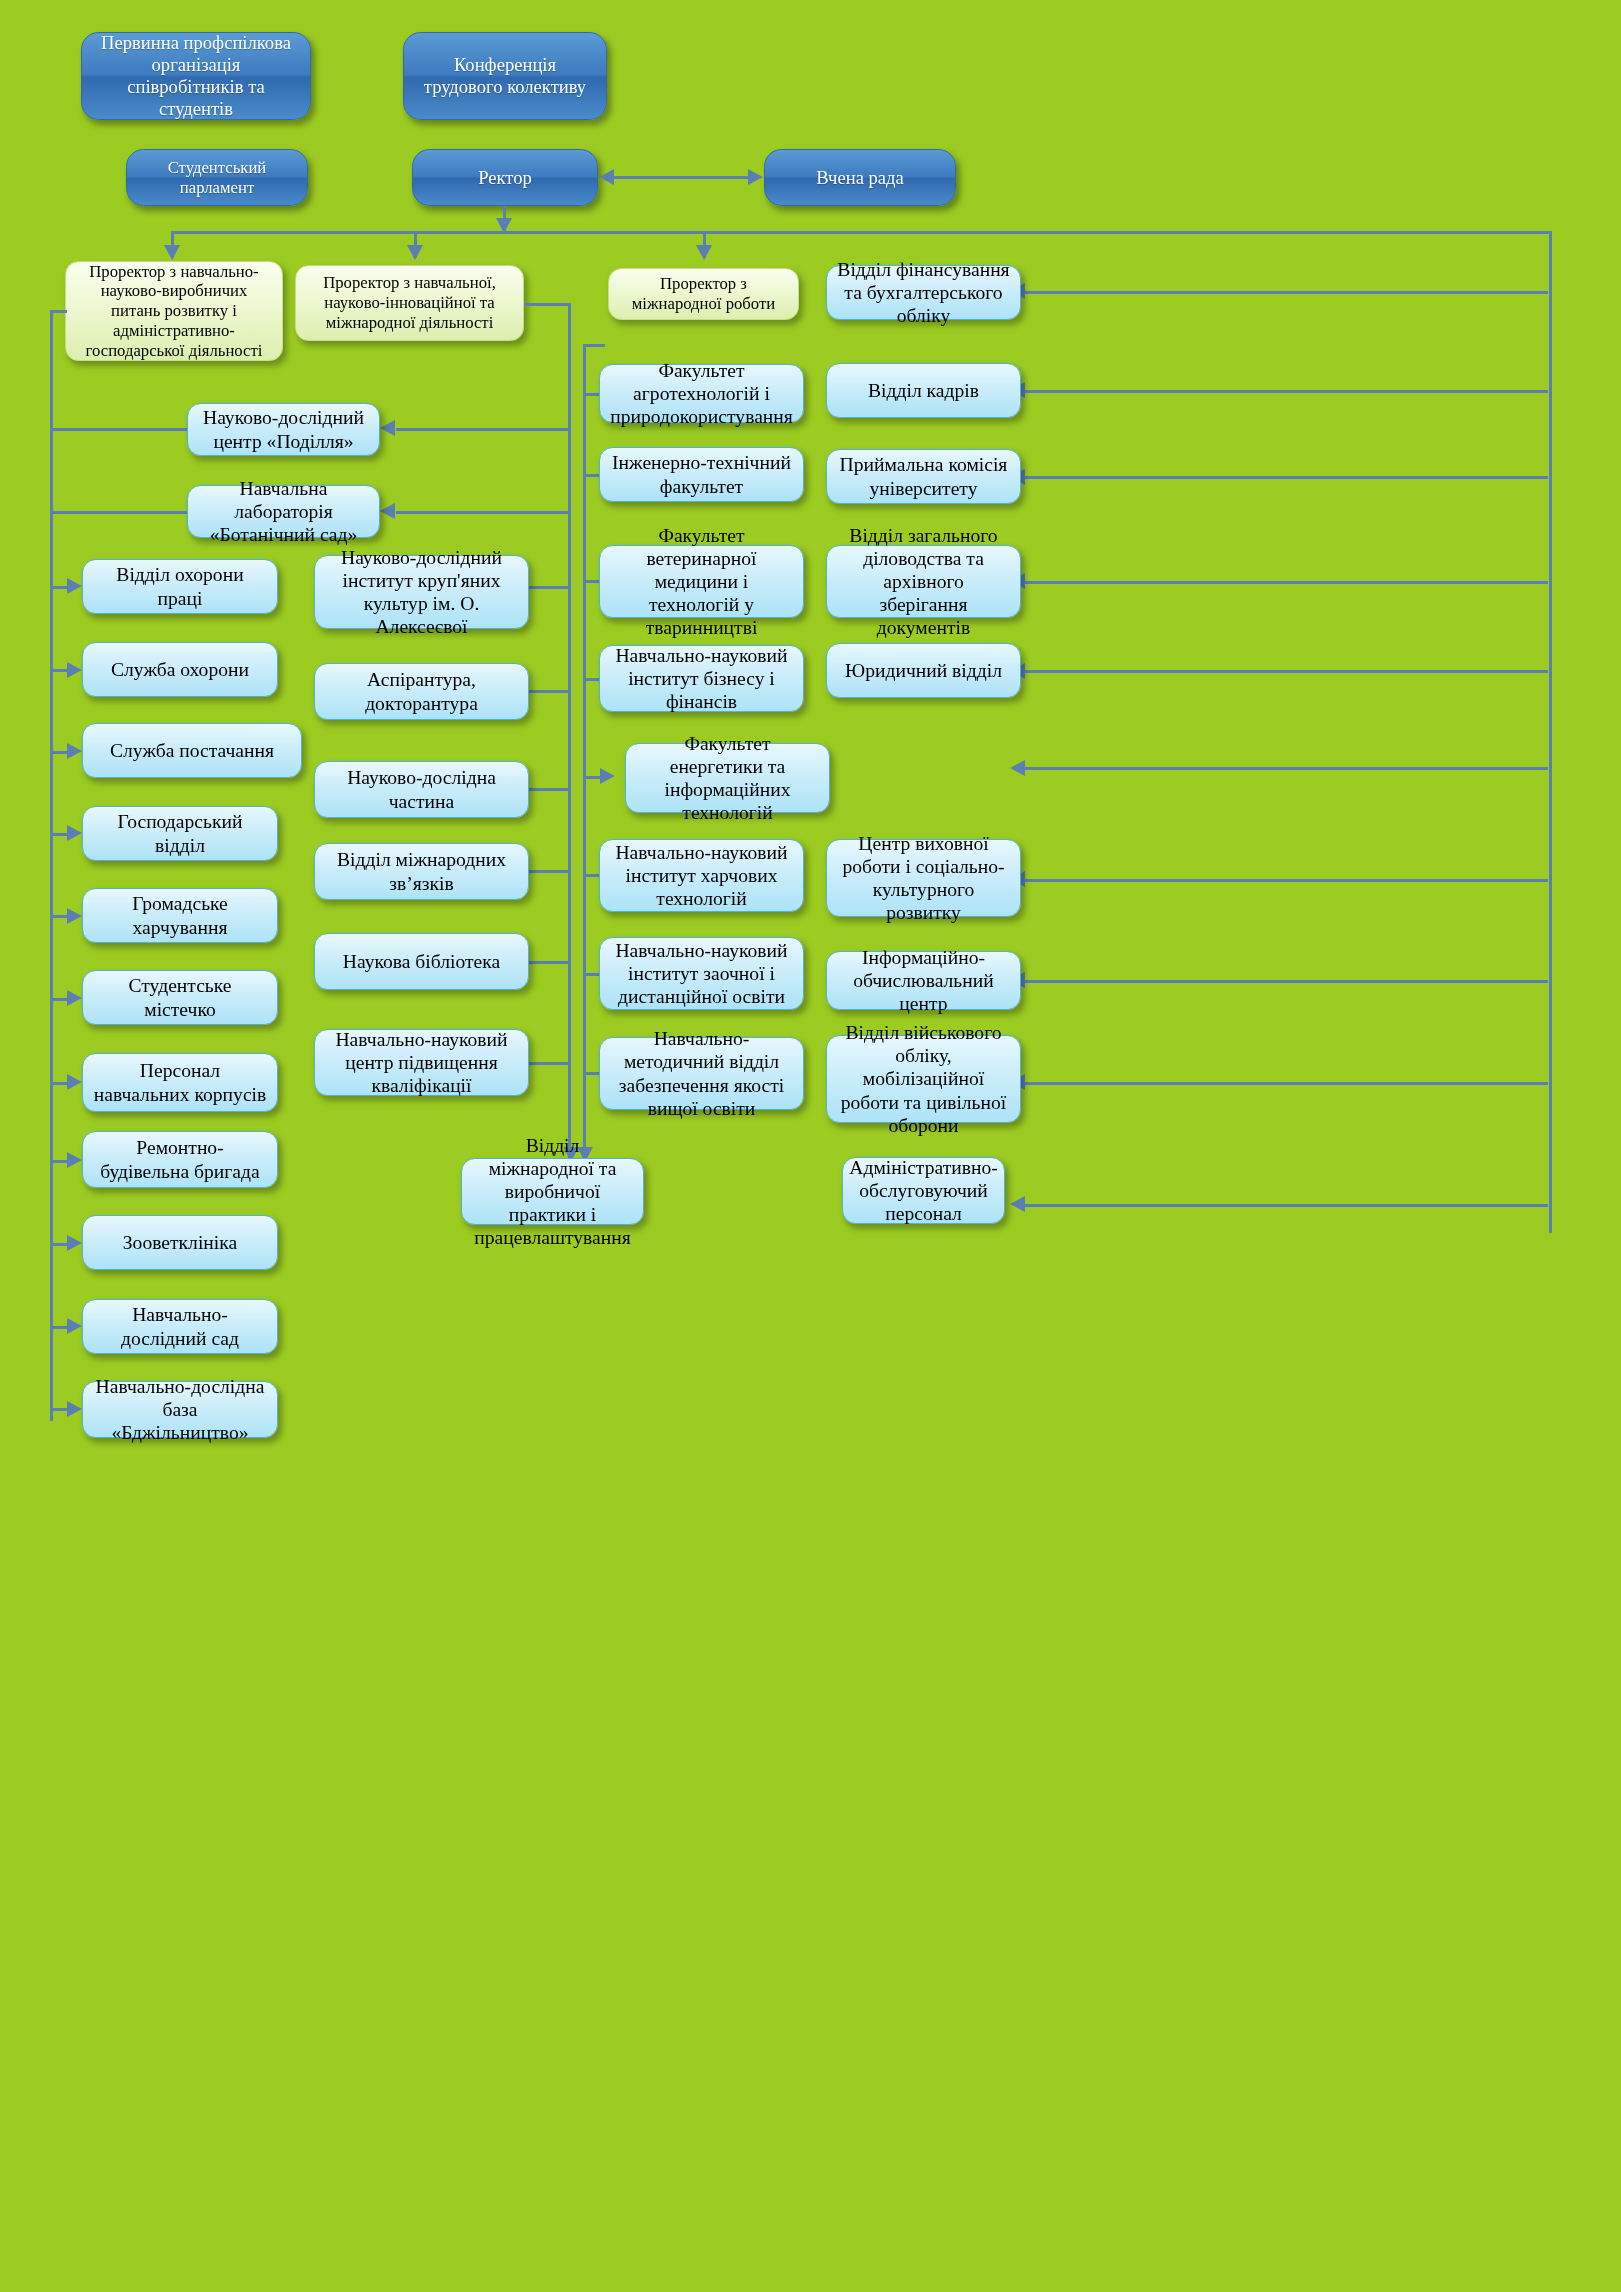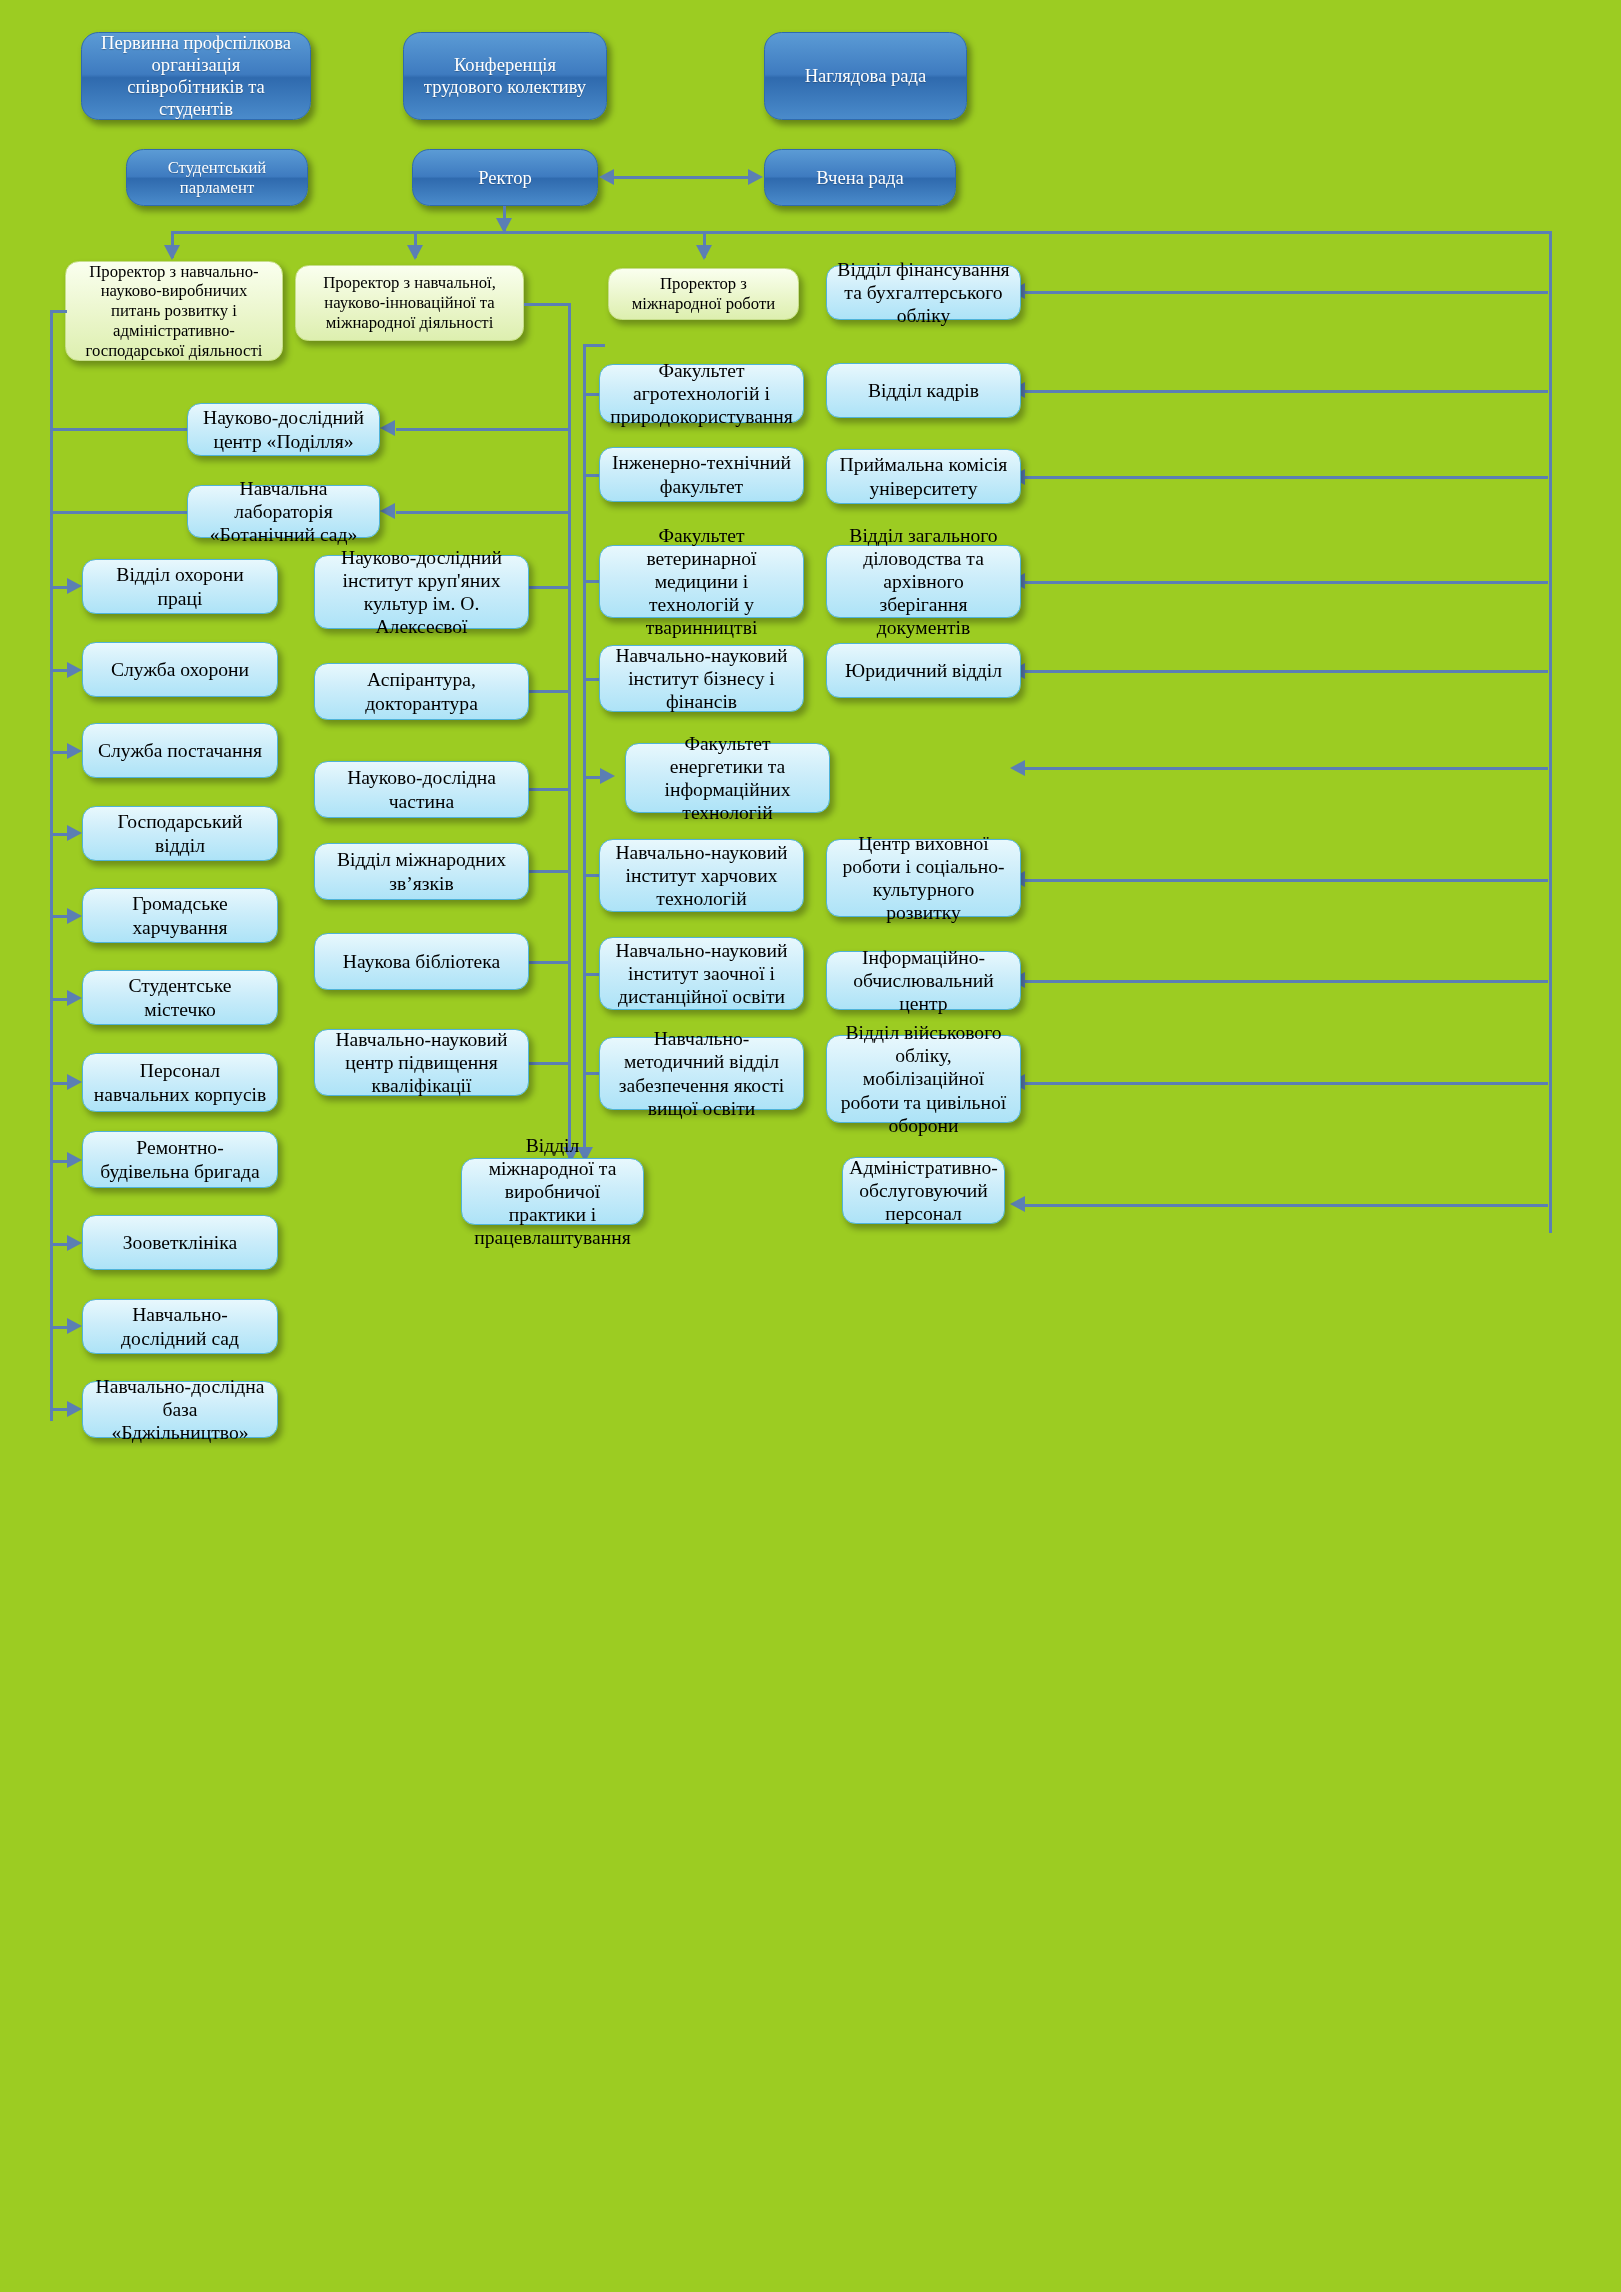--- a/index.html
+++ b/index.html
@@ -96,23 +96,20 @@
 <div id="chart-root">
 
   <div class="node top" style="left:81px; top:32px; width:230px; height:88px;">
     <span>Первинна профспілкова організація співробітників та студентів</span>
   </div>
 
   <div class="node top" style="left:403px; top:32px; width:204px; height:88px;">
     <span>Конференція трудового колективу</span>
   </div>
 
-  <div class="node top" style="left:764px; top:32px; width:203px; height:88px;">
-    <span>Наглядова рада</span>
-  </div>
 
   <div class="node top" style="left:126px; top:149px; width:182px; height:57px; font-size:16.7px;">
     <span>Студентський парламент</span>
   </div>
 
   <div class="node top" style="left:412px; top:149px; width:186px; height:57px;">
     <span>Ректор</span>
   </div>
 
   <div class="node top" style="left:764px; top:149px; width:192px; height:57px;">
@@ -286,21 +283,21 @@
   </div>
   <div class="node blue" style="left:187px; top:485px; width:193px; height:53px;">
     <span>Навчальна лабораторія «Ботанічний сад»</span>
   </div>
   <div class="node blue" style="left:82px; top:559px; width:196px; height:55px;">
     <span>Відділ охорони праці</span>
   </div>
   <div class="node blue" style="left:82px; top:642px; width:196px; height:55px;">
     <span>Служба охорони</span>
   </div>
-  <div class="node blue" style="left:82px; top:723px; width:196px; height:55px;">
+  <div class="node blue" style="left:82px; top:723px; width:220px; height:55px;">
     <span>Служба постачання</span>
   </div>
   <div class="node blue" style="left:82px; top:806px; width:196px; height:55px;">
     <span>Господарський відділ</span>
   </div>
   <div class="node blue" style="left:82px; top:888px; width:196px; height:55px;">
     <span>Громадське харчування</span>
   </div>
   <div class="node blue" style="left:82px; top:970px; width:196px; height:55px;">
     <span>Студентське містечко</span>

